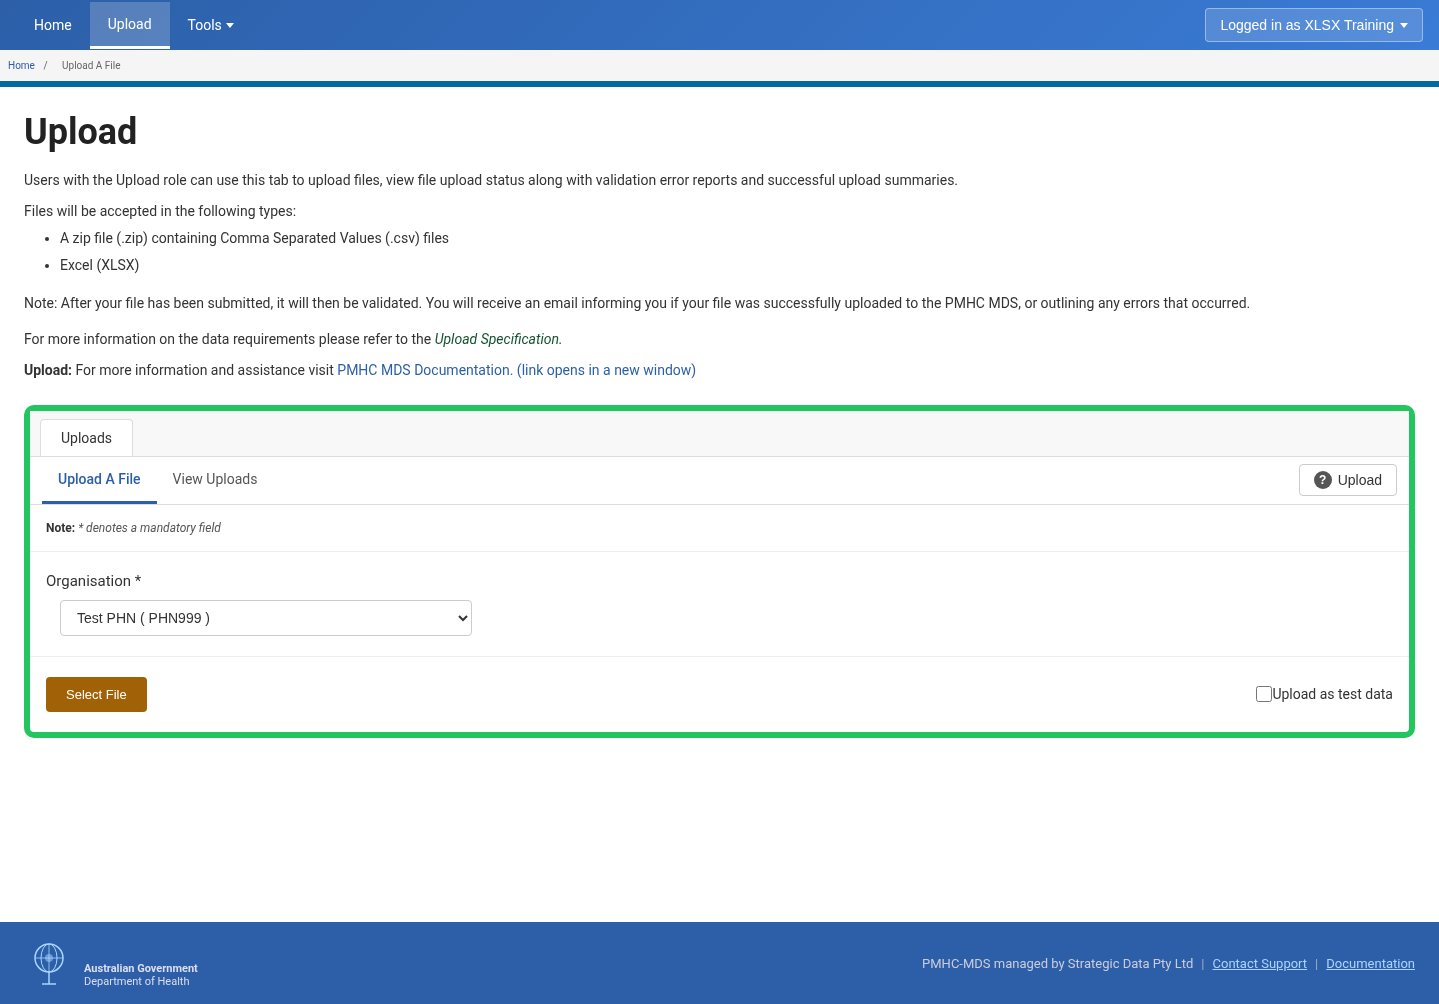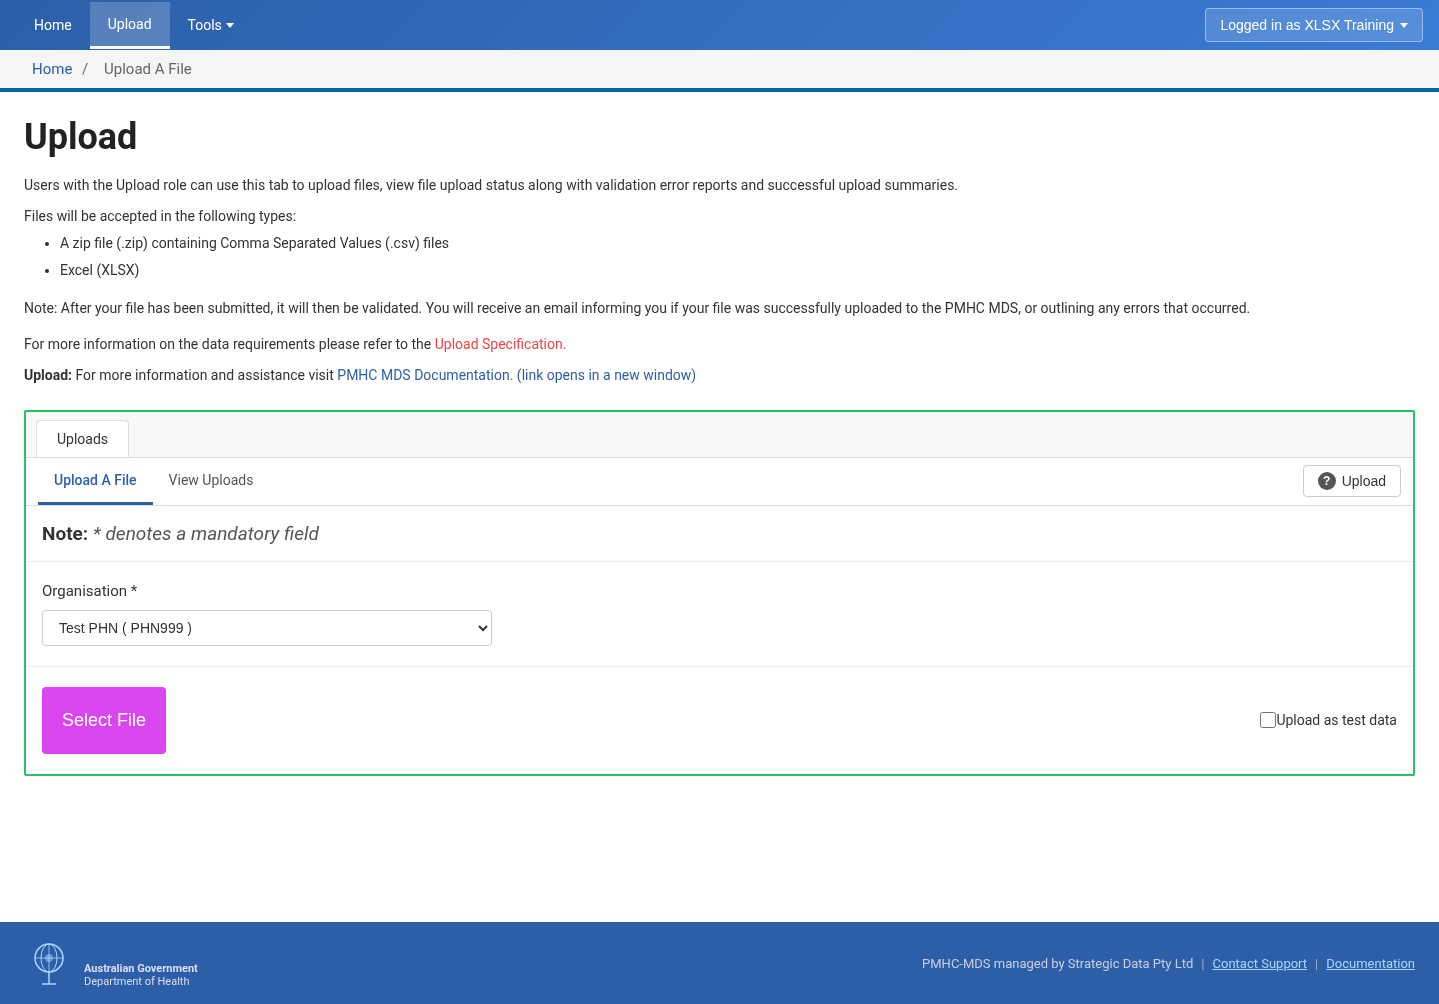--- a/index.html
+++ b/index.html
@@ -8,62 +8,62 @@
     
     .navbar { background: linear-gradient(135deg, #2c5fa8 0%, #3a7bd5 100%); display: flex; align-items: center; justify-content: space-between; padding: 0 16px; height: 50px; }
     .nav-left { display: flex; align-items: center; gap: 0; }
     .nav-item { color: #fff; padding: 14px 18px; cursor: pointer; font-size: 14px; text-decoration: none; display: flex; align-items: center; gap: 4px; }
     .nav-item.active { background: rgba(255,255,255,0.2); border-bottom: 3px solid #fff; }
     .nav-right { display: flex; align-items: center; }
     .nav-user { background: rgba(255,255,255,0.15); border: 1px solid rgba(255,255,255,0.4); color: #fff; padding: 8px 14px; border-radius: 4px; cursor: pointer; font-size: 14px; display: flex; align-items: center; gap: 6px; }
     .caret { display: inline-block; width: 0; height: 0; border-left: 4px solid transparent; border-right: 4px solid transparent; border-top: 5px solid #fff; }
 
     
-    .breadcrumb { background: #f5f5f5; border-bottom: 4px solid #0369a1; padding: 10px 32px; font-size: 15px; }
+    .breadcrumb { background: #f5f5f5; border-bottom: 6px solid #0369a1; padding: 10px 8px; font-size: 10px; }
     .breadcrumb a { color: #2c5fa8; text-decoration: none; }
     .breadcrumb span { color: #666; margin: 0 6px; }
 
     
     .main { flex: 1; padding: 24px 24px 40px; }
     .page-title { font-size: 36px; font-weight: 700; color: #222; margin-bottom: 16px; }
     .intro-text { color: #333; line-height: 1.6; margin-bottom: 12px; }
     .file-types-label { margin-bottom: 8px; }
     .file-types-list { list-style: disc; margin-left: 36px; margin-bottom: 16px; }
     .file-types-list li { margin-bottom: 4px; line-height: 1.6; }
     .note-text { line-height: 1.6; margin-bottom: 16px; }
     .spec-text { margin-bottom: 12px; }
-    .spec-text a { color: #ef4444; }
+    .spec-text a { color: #14532d; font-style: italic; }
     .support-text { margin-bottom: 24px; line-height: 1.6; }
     .support-text a { color: #2c5fa8; }
     .support-text strong { font-weight: 700; }
 
     
-    .uploads-panel { border: 2px solid #22c55e; border-radius: 2px; }
+    .uploads-panel { border: 6px solid #22c55e; border-radius: 10px; }
     .uploads-panel-header { background: #f8f8f8; border-bottom: 1px solid #ddd; padding: 0; }
     .panel-tab { display: inline-block; padding: 10px 20px; background: #fff; border: 1px solid #ddd; border-bottom: none; border-radius: 4px 4px 0 0; margin-left: 10px; margin-top: 8px; font-size: 14px; cursor: pointer; }
 
     
     .inner-tabs-bar { display: flex; align-items: center; justify-content: space-between; border-bottom: 1px solid #ddd; padding: 0 12px; background: #fff; }
     .inner-tabs { display: flex; gap: 0; }
     .inner-tab { padding: 14px 16px; cursor: pointer; font-size: 14px; color: #555; border-bottom: 3px solid transparent; text-decoration: none; }
     .inner-tab.active { color: #2c5fa8; border-bottom: 3px solid #2c5fa8; font-weight: 500; }
     .help-btn { display: flex; align-items: center; gap: 6px; background: #fff; border: 1px solid #ccc; border-radius: 4px; padding: 6px 14px; cursor: pointer; font-size: 14px; color: #333; }
     .help-icon { width: 18px; height: 18px; border-radius: 50%; background: #555; color: #fff; display: flex; align-items: center; justify-content: center; font-size: 12px; font-weight: bold; }
 
     
     .form-section { padding: 16px 16px; border-bottom: 1px solid #eee; }
-    .note-mandatory { font-size: 19px; color: #555; font-style: italic; }
+    .note-mandatory { font-size: 12px; color: #555; font-style: italic; }
     .note-mandatory strong { font-weight: 700; font-style: normal; color: #333; }
 
     .org-section { padding: 20px 16px; border-bottom: 1px solid #eee; }
     .org-label { font-weight: 400; margin-bottom: 10px; font-size: 15px; }
-    .org-select { width: 450px; padding: 8px 12px; border: 1px solid #ccc; border-radius: 4px; font-size: 14px; appearance: auto; color: #333; background: #fff; }
+    .org-select { width: 412px; padding: 8px 12px; border: 1px solid #ccc; border-radius: 4px; font-size: 14px; appearance: auto; color: #333; background: #fff; margin-left: 14px; }
 
     .file-section { padding: 20px 16px; display: flex; align-items: center; justify-content: space-between; }
-    .select-file-btn { background: #d946ef; color: #fff; border: none; border-radius: 4px; padding: 23px 20px; font-size: 18px; cursor: pointer; }
+    .select-file-btn { background: #a16207; color: #fff; border: none; border-radius: 4px; padding: 10px 20px; font-size: 13px; cursor: pointer; }
     .test-data-row { display: flex; align-items: flex-end; }
     .test-data-row input[type="checkbox"] { width: 16px; height: 16px; cursor: pointer; }
     .test-data-label { font-size: 14px; color: #333; }
 
     
     .footer { background: #2c5fa8; color: #cce; padding: 16px 24px; display: flex; align-items: center; justify-content: space-between; }
     .footer-logo { display: flex; align-items: flex-end; gap: 10px; }
     .footer-right { font-size: 13px; color: #ccd; display: flex; align-items: center; gap: 8px; }
     .footer-right a { color: #aad4ff; text-decoration: underline; cursor: pointer; }
     .footer-separator { color: #aab; }

